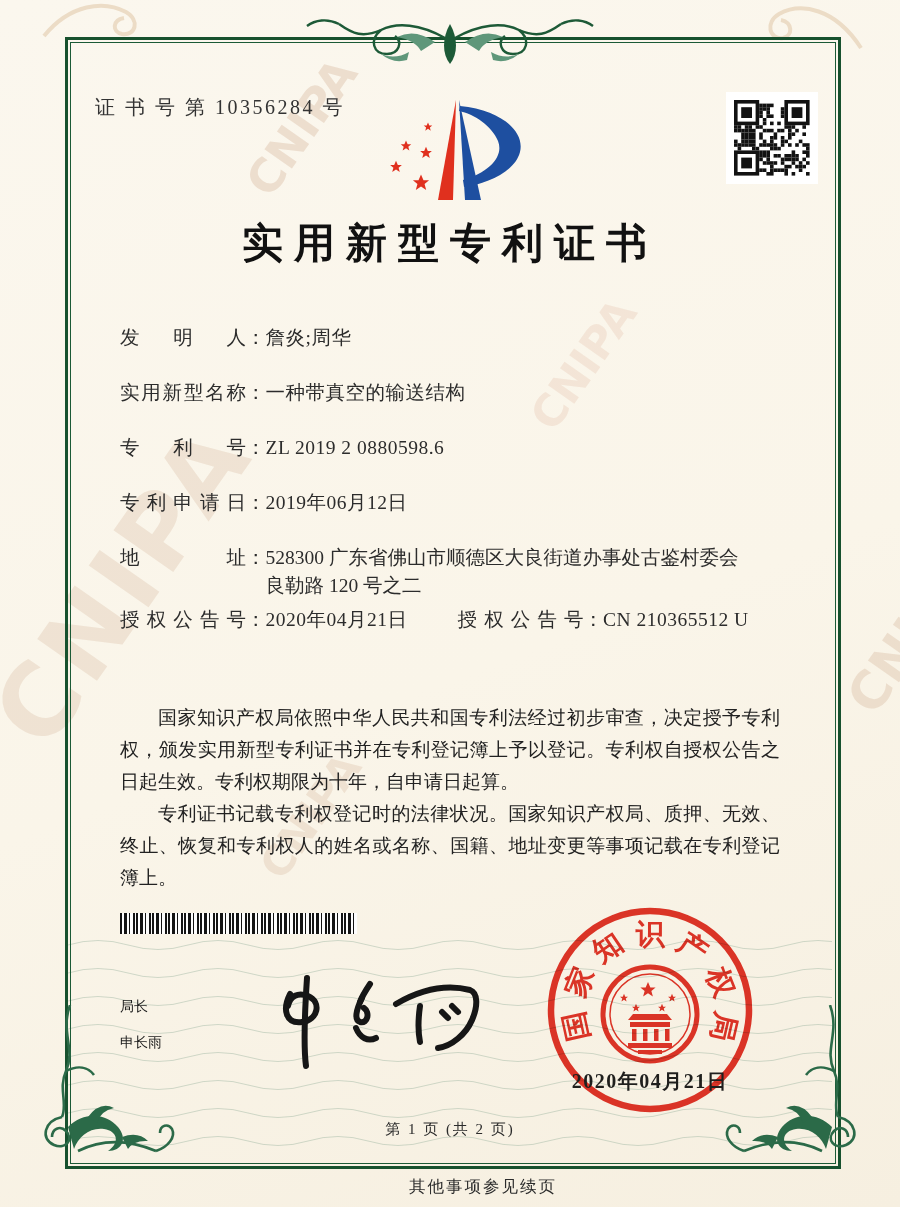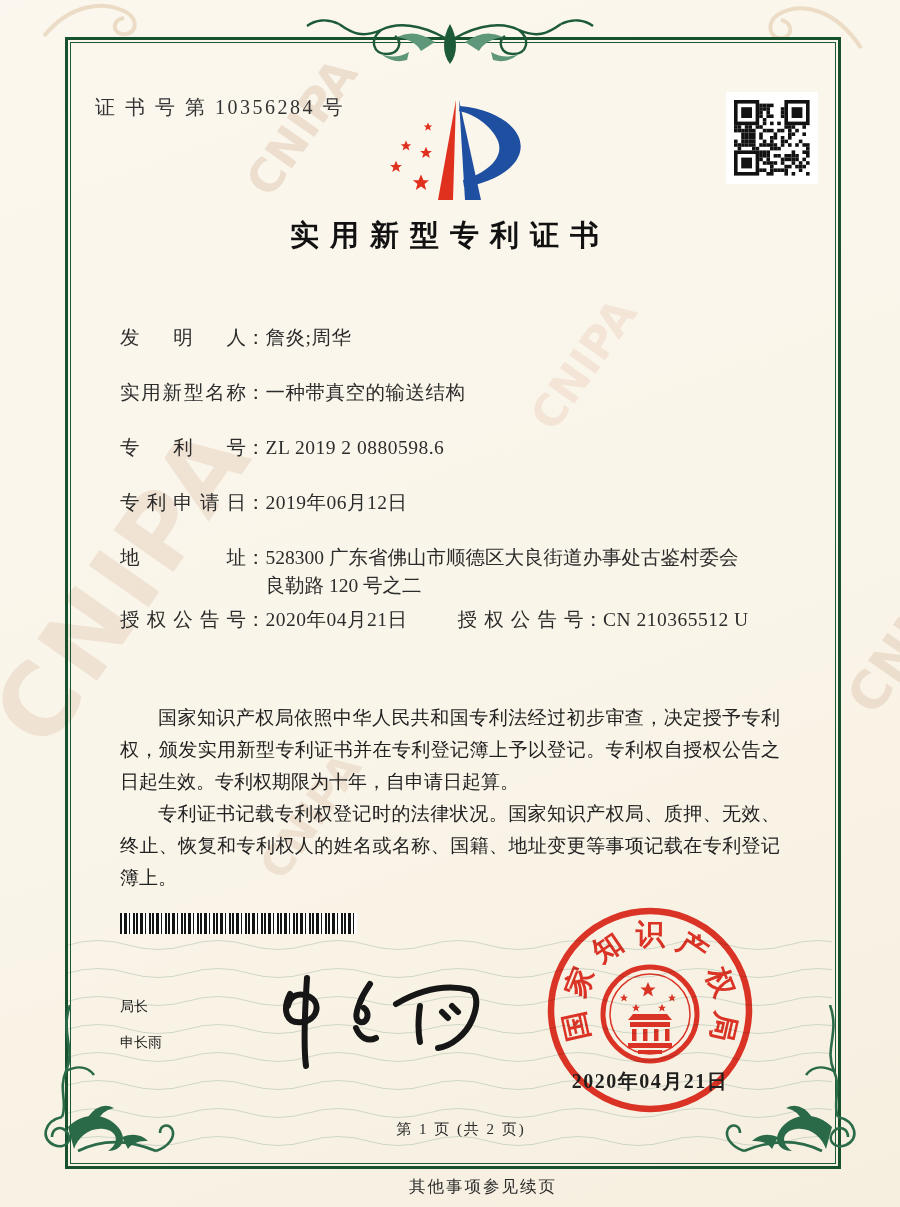--- a/index.html
+++ b/index.html
@@ -17,21 +17,21 @@
   .wm3{left:-30px;top:700px;font-size:100px;letter-spacing:6px;color:rgba(206,166,136,.24);}
   .wm4{left:250px;top:860px;font-size:42px;color:rgba(206,166,136,.24);}
   .wm5{left:835px;top:690px;font-size:52px;color:rgba(206,166,136,.28);}
   
   .frame{left:65px;top:37px;width:770px;height:1126px;border:3px solid #17512e;z-index:1;}
   .frame-inner{position:absolute;left:2px;top:2px;right:2px;bottom:2px;border:1px solid #1b5a36;}
   
   .cert-no{left:95px;top:94px;font-size:20px;letter-spacing:2.5px;color:#333;z-index:2;}
   .logo{left:362px;top:96px;z-index:2;}
   .qr{left:726px;top:92px;z-index:2;}
-  .doc-title{left:65px;top:216px;width:770px;text-align:center;font-size:29px;font-weight:bold;
+  .doc-title{left:65px;top:216px;width:770px;text-align:center;font-size:41px;font-weight:bold;
              letter-spacing:11px;color:#111;z-index:2;}
   
   .fields{left:120px;top:324px;width:665px;font-size:19.5px;color:#2c2c2c;z-index:2;}
   .frow{margin-bottom:27px;line-height:28px;white-space:nowrap;}
   .frow.addr{margin-bottom:6px;white-space:normal;}
   .flabel{display:inline-block;width:126px;text-align:justify;text-align-last:justify;vertical-align:top;}
   .fvalue{letter-spacing:.5px;}
   .addr-val{display:inline-block;width:505px;vertical-align:top;line-height:28px;}
   .grant2{margin-left:50px;}
   
@@ -42,21 +42,21 @@
   .barcode{left:120px;top:913px;width:237px;height:21px;z-index:2;
     background:repeating-linear-gradient(90deg,#141414 0 2px,#fdfdfd 2px 4px,#141414 4px 7px,
       #fdfdfd 7px 9px,#141414 9px 10px,#fdfdfd 10px 13px,#141414 13px 15px,#fdfdfd 15px 16px);}
   
   .signer{left:120px;top:998px;font-family:"Liberation Sans","DejaVu Sans",sans-serif;
           font-size:14px;color:#1a1a1a;z-index:2;}
   .signer .t{margin-bottom:18px;}
   .signature{left:260px;top:963px;z-index:2;}
   .seal{left:542px;top:902px;z-index:3;opacity:.95;mix-blend-mode:multiply;}
   
-  .page-no{left:76px;top:1120px;width:770px;text-align:center;font-size:15px;letter-spacing:2px;z-index:2;}
+  .page-no{left:65px;top:1120px;width:770px;text-align:center;font-size:15px;letter-spacing:2px;z-index:2;}
   .note{left:0;top:1176px;width:900px;text-align:center;font-size:16.5px;letter-spacing:2px;z-index:2;margin-left:33px;}
   .waves{left:68px;top:935px;z-index:0;}
   .orn{z-index:2;}
   .orn.flip{transform:scaleX(-1);}
   .tan{z-index:0;}
 </style>
 </head>
 <body>
 
 <svg width="0" height="0" style="position:absolute">

